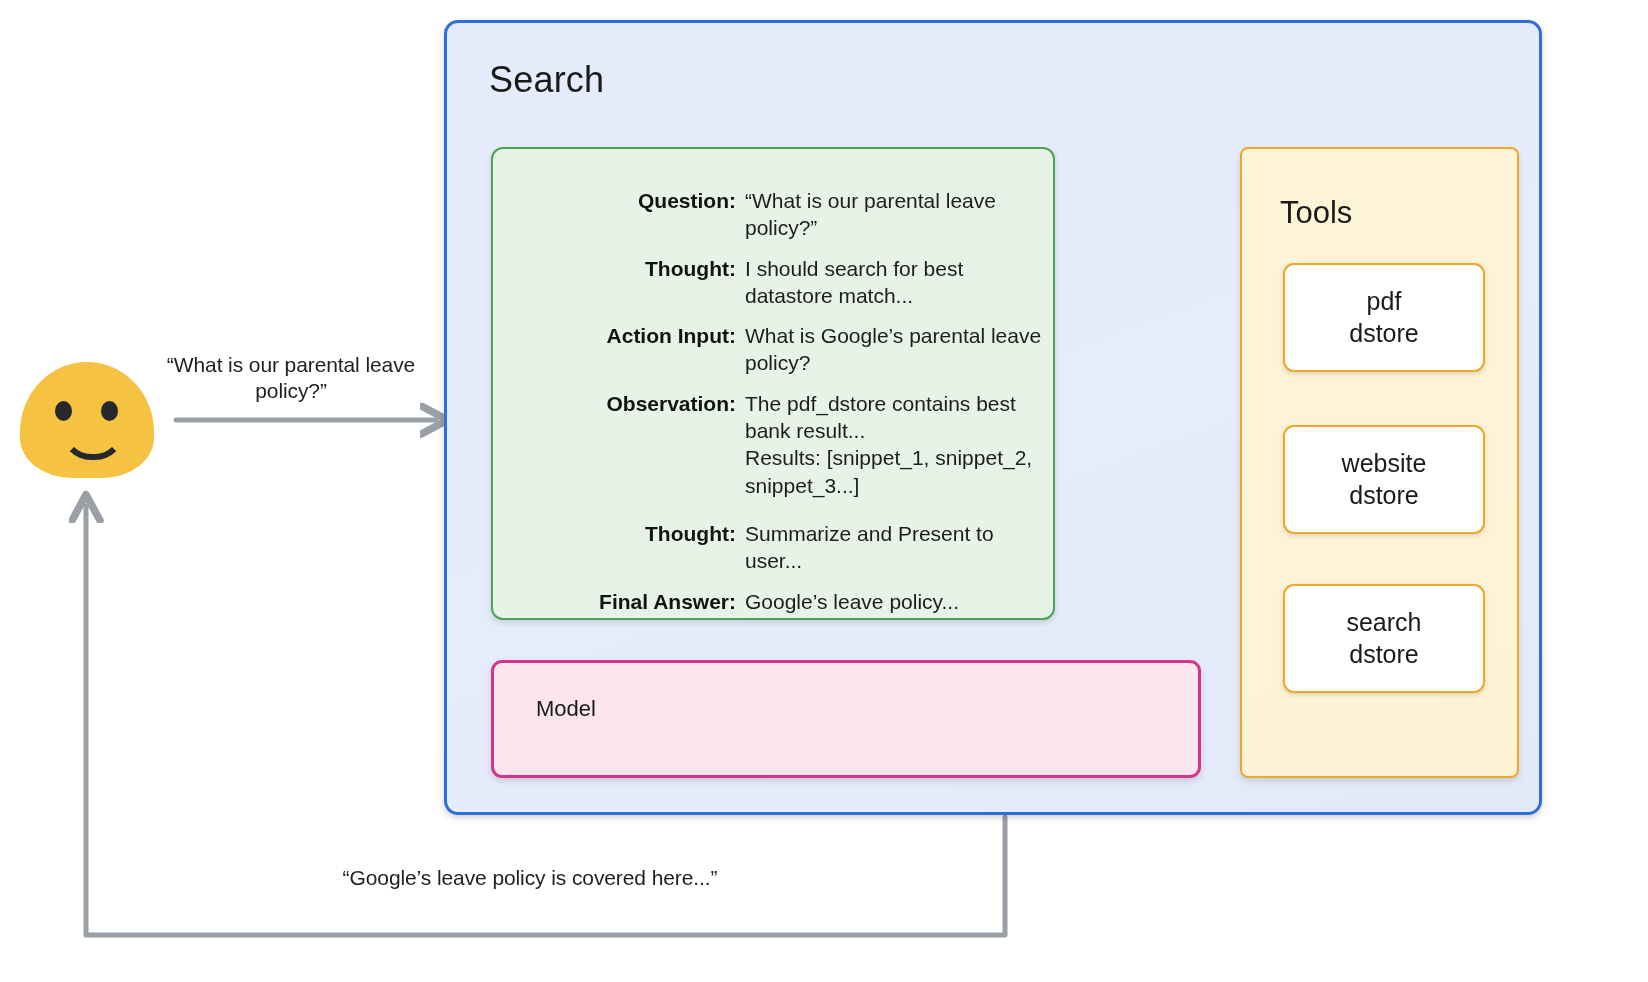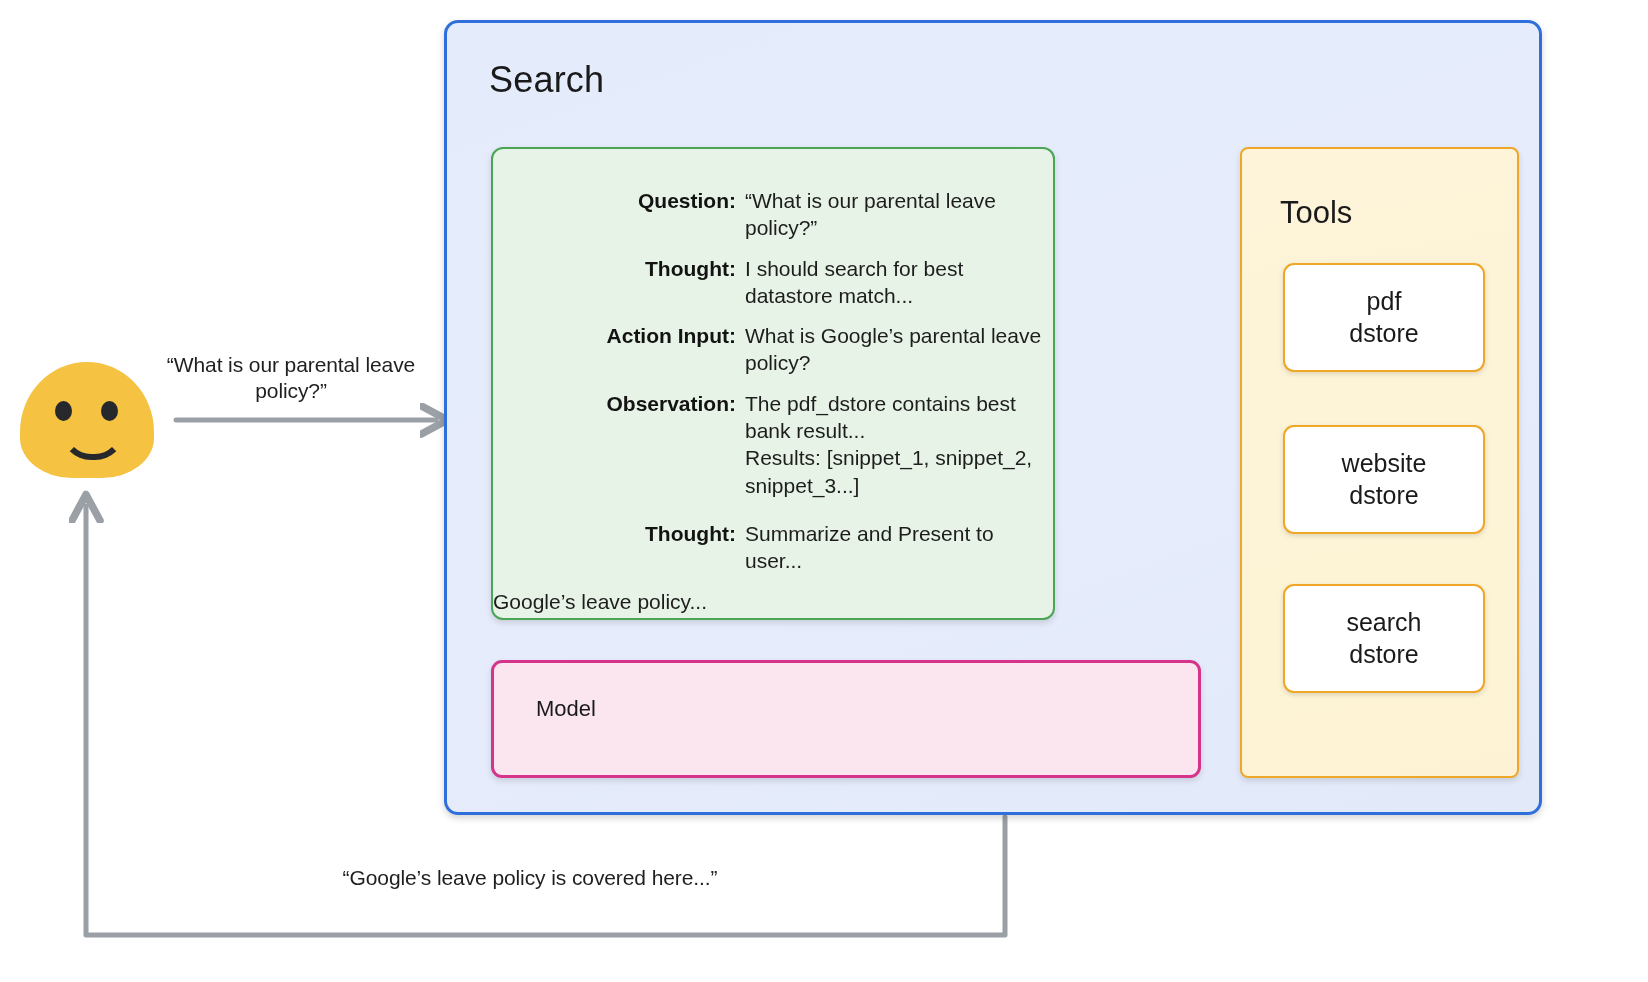--- a/index.html
+++ b/index.html
@@ -288,20 +288,21 @@
           <span class="rval2">Results: [snippet_1, snippet_2, snippet_3...]</span>
         </div>
       </div>
 
       <div class="react-row">
         <div class="rkey">Thought:</div>
         <div class="rval">Summarize and Present to user...</div>
       </div>
 
       <div class="react-row">
+        <div class="rkey">Final Answer:</div>
         <div class="rval">Google’s leave policy...</div>
       </div>
 
     </div>
   </div>
 
   <div id="model-panel">
     <div id="model-title">Model</div>
   </div>
 

